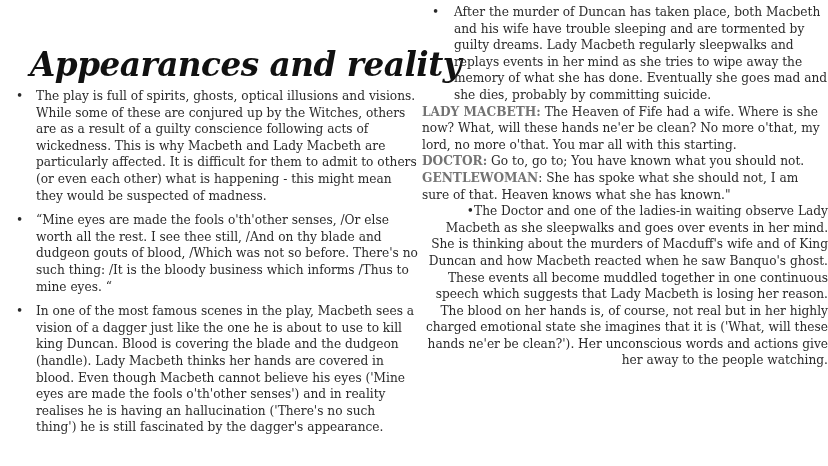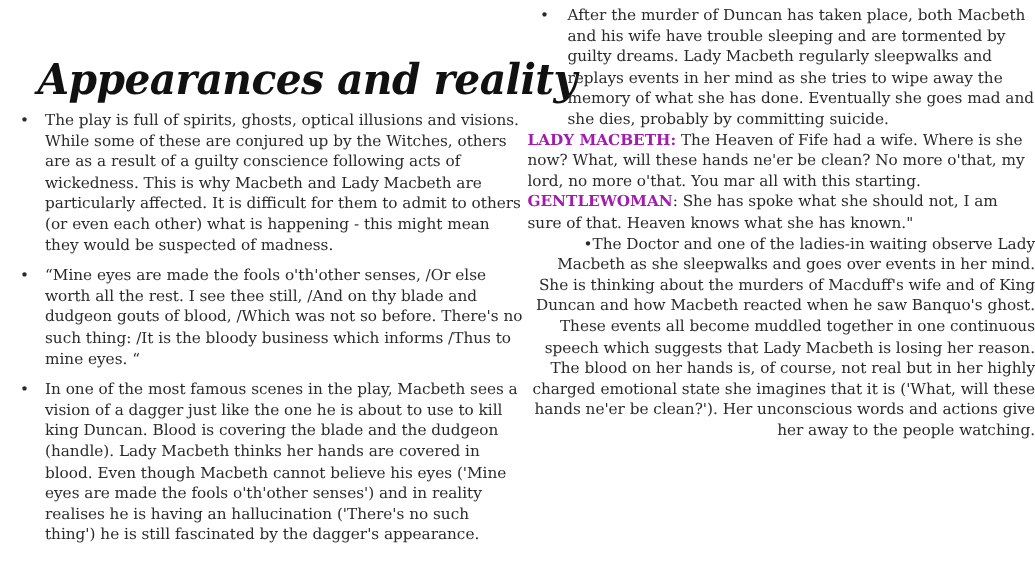--- a/index.html
+++ b/index.html
@@ -14,21 +14,21 @@
     transform:scaleX(0.96); transform-origin:left top;
   }
   .col { position:absolute; font-size:12.2px; line-height:16.6px; }
   .left { left:10px; top:88px; width:408px; }
   .right { left:432px; top:4px; width:396px; }
   .bullet { position:relative; padding-left:26px; margin:0 0 8px 0; }
   .bullet .dot { position:absolute; left:6px; top:0; }
   .right .bullet { padding-left:22px; margin-bottom:0; }
   .right .bullet .dot { left:0; }
   .speech { margin:0; }
-  .speaker { color:#a21caf; font-weight:bold; }
+  .speaker { color:#737373; font-weight:bold; }
   .inline-bullet { margin:0;text-align:right; }
   .inline-bullet .dot { display:inline-block; width:22px; }
 </style>
 </head>
 <body>
 
 <div class="title">Appearances and reality</div>
 
 <div class="col left">
   <div class="bullet">
@@ -47,18 +47,21 @@
 
 <div class="col right">
   <div class="bullet">
     <span class="dot">•</span>
     <span>After the murder of Duncan has taken place, both Macbeth and his wife have trouble sleeping and are tormented by guilty dreams. Lady Macbeth regularly sleepwalks and replays events in her mind as she tries to wipe away the memory of what she has done. Eventually she goes mad and she dies, probably by committing suicide.</span>
   </div>
   <div class="speech" style="margin-left:-10px;">
     <span class="speaker">LADY MACBETH:</span><span> The Heaven of Fife had a wife. Where is she now? What, will these hands ne'er be clean? No more o'that, my lord, no more o'that. You mar all with this starting.</span>
   </div>
   <div class="speech" style="margin-left:-10px;">
+    <span class="speaker">DOCTOR:</span><span> Go to, go to; You have known what you should not.</span>
+  </div>
+  <div class="speech" style="margin-left:-10px;">
     <span class="speaker">GENTLEWOMAN</span><span>: She has spoke what she should not, I am sure of that. Heaven knows what she has known."</span>
   </div>
   <div class="inline-bullet" style="margin-left:-10px;">
     <span class="dot">•</span><span>The Doctor and one of the ladies-in waiting observe Lady Macbeth as she sleepwalks and goes over events in her mind. She is thinking about the murders of Macduff's wife and of King Duncan and how Macbeth reacted when he saw Banquo's ghost. These events all become muddled together in one continuous speech which suggests that Lady Macbeth is losing her reason. The blood on her hands is, of course, not real but in her highly charged emotional state she imagines that it is ('What, will these hands ne'er be clean?'). Her unconscious words and actions give her away to the people watching.</span>
   </div>
 </div>
 
 </body></html>

